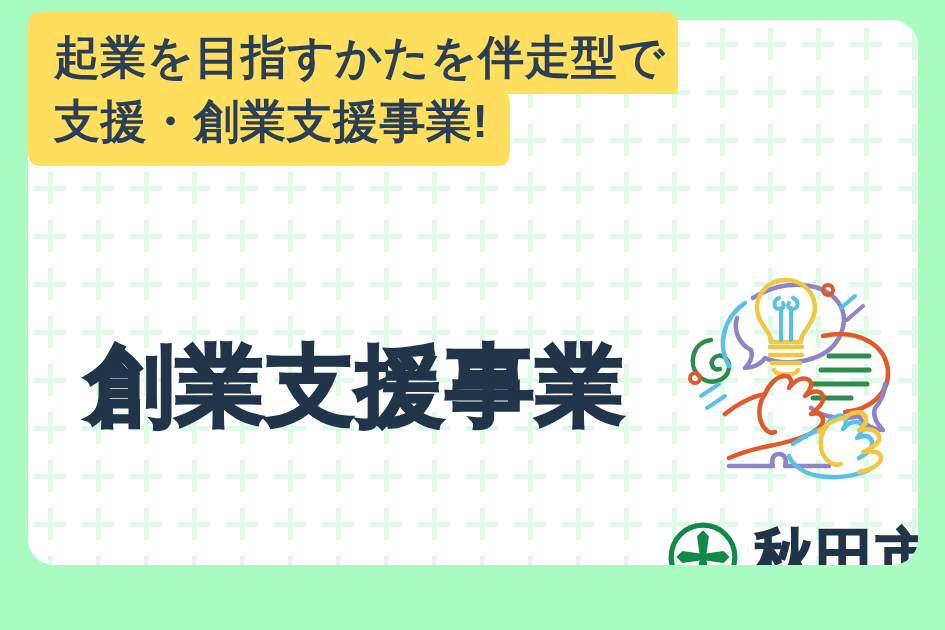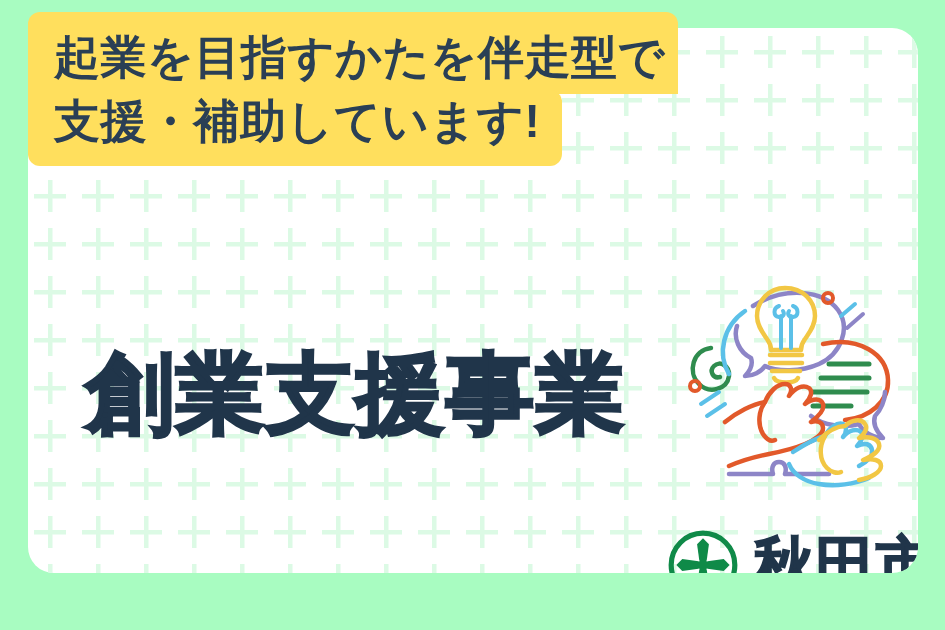--- a/index.html
+++ b/index.html
@@ -18,21 +18,21 @@
     width: 945px;
     height: 630px;
     background: #a8fcc1;
     overflow: hidden;
   }
 
   
   .card {
     position: absolute;
     left: 28px;
-    top: 28px;
+    top: 20px;
     width: 890px;
     height: 545px;
     background: #ffffff;
     border-radius: 26px;
     overflow: hidden;
   }
 
   .crosslayer {
     position: absolute;
     inset: 0;
@@ -222,17 +222,17 @@
       <span class="city-name">秋田市</span>
     </div>
 
   </div>
 
   <div class="headline">
     <div class="hl-row">
       <span class="hl-line l1">起業を目指すかたを伴走型で</span>
     </div>
     <div class="hl-row">
-      <span class="hl-line l2">支援・補助しています!</span>
+      <span class="hl-line l2">支援・創業支援事業!</span>
     </div>
   </div>
 
 </div>
 
 </body></html>

